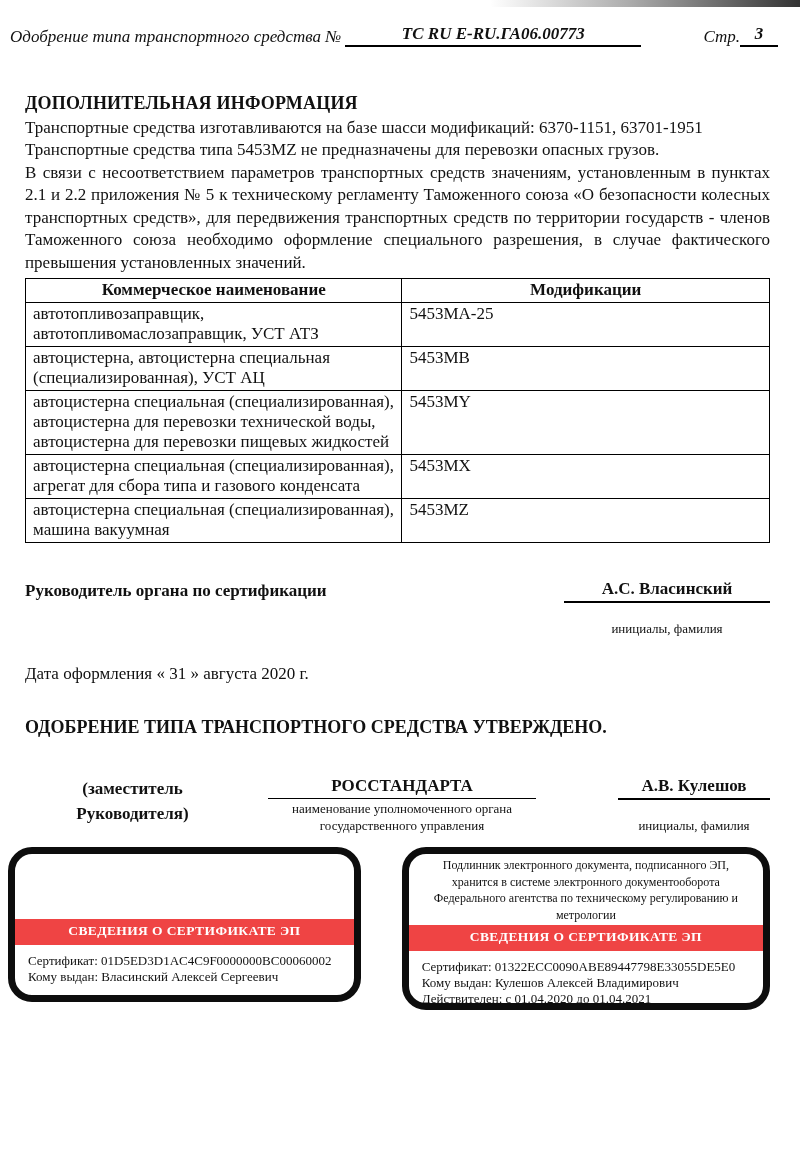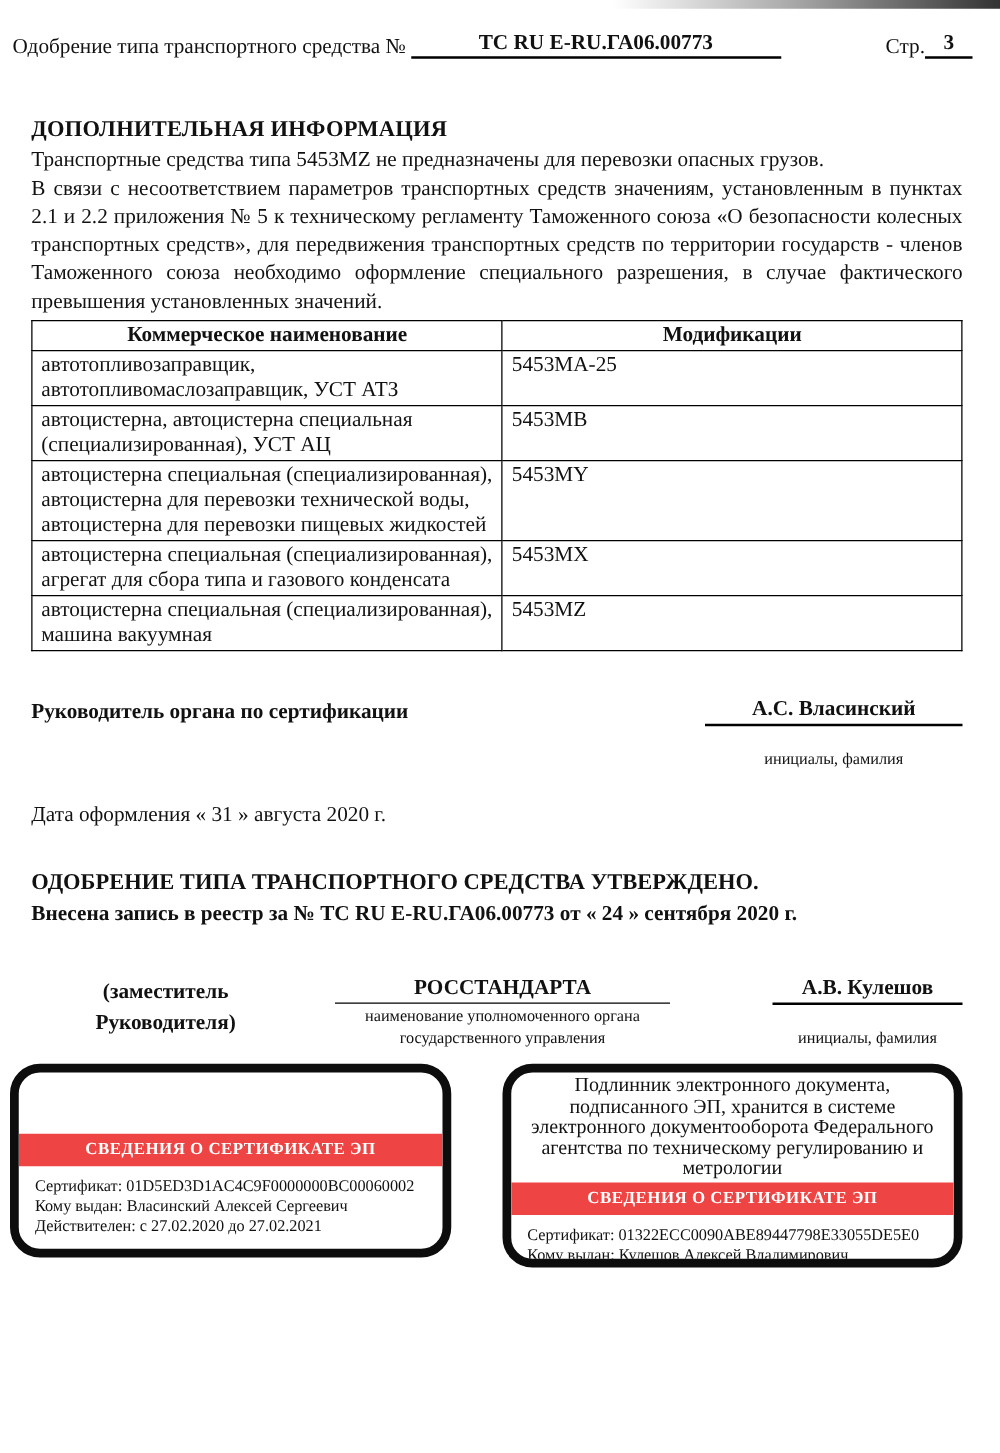--- a/index.html
+++ b/index.html
@@ -8,21 +8,21 @@
     position:relative; overflow:hidden; color:#111;
     font-family:"Liberation Serif","DejaVu Serif",serif;
   }
   .scan-artifact {
     position:absolute; top:0; right:0; width:310px; height:7px;
     background:linear-gradient(90deg, rgba(120,120,120,0) 0%, rgba(70,70,70,0.45) 45%, rgba(15,15,15,0.85) 100%);
   }
   
   .hdr {
     display:flex; align-items:flex-end;
-    margin:24px 22px 0 10px; font-size:17px; white-space:nowrap;
+    margin:24px 22px 0 10px; font-size:17px; white-space:nowrap;font-style:italic;
   }
   .hdr-num {
     flex:0 0 296px; margin-left:4px; text-align:center;
     font-weight:bold; border-bottom:2.5px solid #000; padding-bottom:1px;
   }
   .hdr-spacer { flex:1; }
   .hdr-page-num {
     flex:0 0 38px; text-align:center; font-weight:bold;
     border-bottom:2px solid #000; padding-bottom:1px;
   }
@@ -58,21 +58,21 @@
   
   .stamps { margin-top:13px; margin-left:-17px; display:flex; gap:41px; }
   .stamp {
     border:7px solid #0d0d0d; border-radius:24px; background:#fff;
     display:flex; flex-direction:column; overflow:hidden; box-sizing:border-box;
   }
   .stamp-left  { width:364px; height:155px; }
   .stamp-right { width:380px; height:163px; }
   .stamp-top-spacer { flex:1; }
   .stamp-top-text {
-    flex:1; font-size:16px; line-height:16.5px; text-align:center;
+    flex:1; font-size:12px; line-height:16.5px; text-align:center;
     padding:3px 10px 2px 10px;
   }
   .stamp-bar {
     background:#ef4444; color:#fff; font-weight:bold; font-size:13.5px;
     text-align:center; padding:4px 0 6px 0; letter-spacing:0.4px; flex:0 0 auto;
   }
   .stamp-info { font-size:13px; line-height:16px; padding:8px 6px 10px 13px; }
 </style>
 </head>
 <body>
@@ -84,20 +84,21 @@
     <span>Одобрение типа транспортного средства №</span>
     <span class="hdr-num">ТС RU E-RU.ГА06.00773</span>
     <span class="hdr-spacer"></span>
     <span>Стр.</span>
     <span class="hdr-page-num">3</span>
   </div>
 
   <div class="main">
 
     <div class="addl-heading">ДОПОЛНИТЕЛЬНАЯ ИНФОРМАЦИЯ</div>
+    <div class="bodyline">Транспортные средства изготавливаются на базе шасси модификаций: 6370-1151, 63701-1951</div>
     <div class="bodyline">Транспортные средства типа 5453MZ не предназначены для перевозки опасных грузов.</div>
     <div class="para">В связи с несоответствием параметров транспортных средств значениям, установленным в пунктах 2.1 и 2.2 приложения № 5 к техническому регламенту Таможенного союза «О безопасности колесных транспортных средств», для передвижения транспортных средств по территории государств - членов Таможенного союза необходимо оформление специального разрешения, в случае фактического превышения установленных значений.</div>
 
     <table class="mods">
       <thead>
         <tr>
           <th class="col-name">Коммерческое наименование</th>
           <th>Модификации</th>
         </tr>
       </thead>
@@ -130,21 +131,20 @@
       <div class="sigblock">
         <div class="sig-name">А.С. Власинский</div>
         <div class="sig-cap">инициалы, фамилия</div>
       </div>
     </div>
 
     <div class="dateline">Дата оформления « 31 » августа 2020 г.</div>
 
     <div class="approved">
       <div class="approved-l1">ОДОБРЕНИЕ ТИПА ТРАНСПОРТНОГО СРЕДСТВА УТВЕРЖДЕНО.</div>
-      <div class="approved-l2">Внесена запись в реестр за № ТС RU E-RU.ГА06.00773 от « 24 » сентября 2020 г.</div>
     </div>
 
     <div class="sig2">
       <div class="s2-role">
         <div>(заместитель Руководителя)</div>
       </div>
       <div class="s2-org">
         <div class="s2-org-name">РОССТАНДАРТА</div>
         <div class="s2-org-cap">наименование уполномоченного органа государственного управления</div>
       </div>
@@ -154,21 +154,20 @@
       </div>
     </div>
 
     <div class="stamps">
       <div class="stamp stamp-left">
         <div class="stamp-top-spacer"></div>
         <div class="stamp-bar">СВЕДЕНИЯ О СЕРТИФИКАТЕ ЭП</div>
         <div class="stamp-info">
           <div>Сертификат: 01D5ED3D1AC4C9F0000000BC00060002</div>
           <div>Кому выдан: Власинский Алексей Сергеевич</div>
-          <div>Действителен: с 27.02.2020 до 27.02.2021</div>
         </div>
       </div>
       <div class="stamp stamp-right">
         <div class="stamp-top-text">Подлинник электронного документа, подписанного ЭП, хранится в системе электронного документооборота Федерального агентства по техническому регулированию и метрологии</div>
         <div class="stamp-bar">СВЕДЕНИЯ О СЕРТИФИКАТЕ ЭП</div>
         <div class="stamp-info">
           <div>Сертификат: 01322ECC0090ABE89447798E33055DE5E0</div>
           <div>Кому выдан: Кулешов Алексей Владимирович</div>
           <div>Действителен: с 01.04.2020 до 01.04.2021</div>
         </div>

